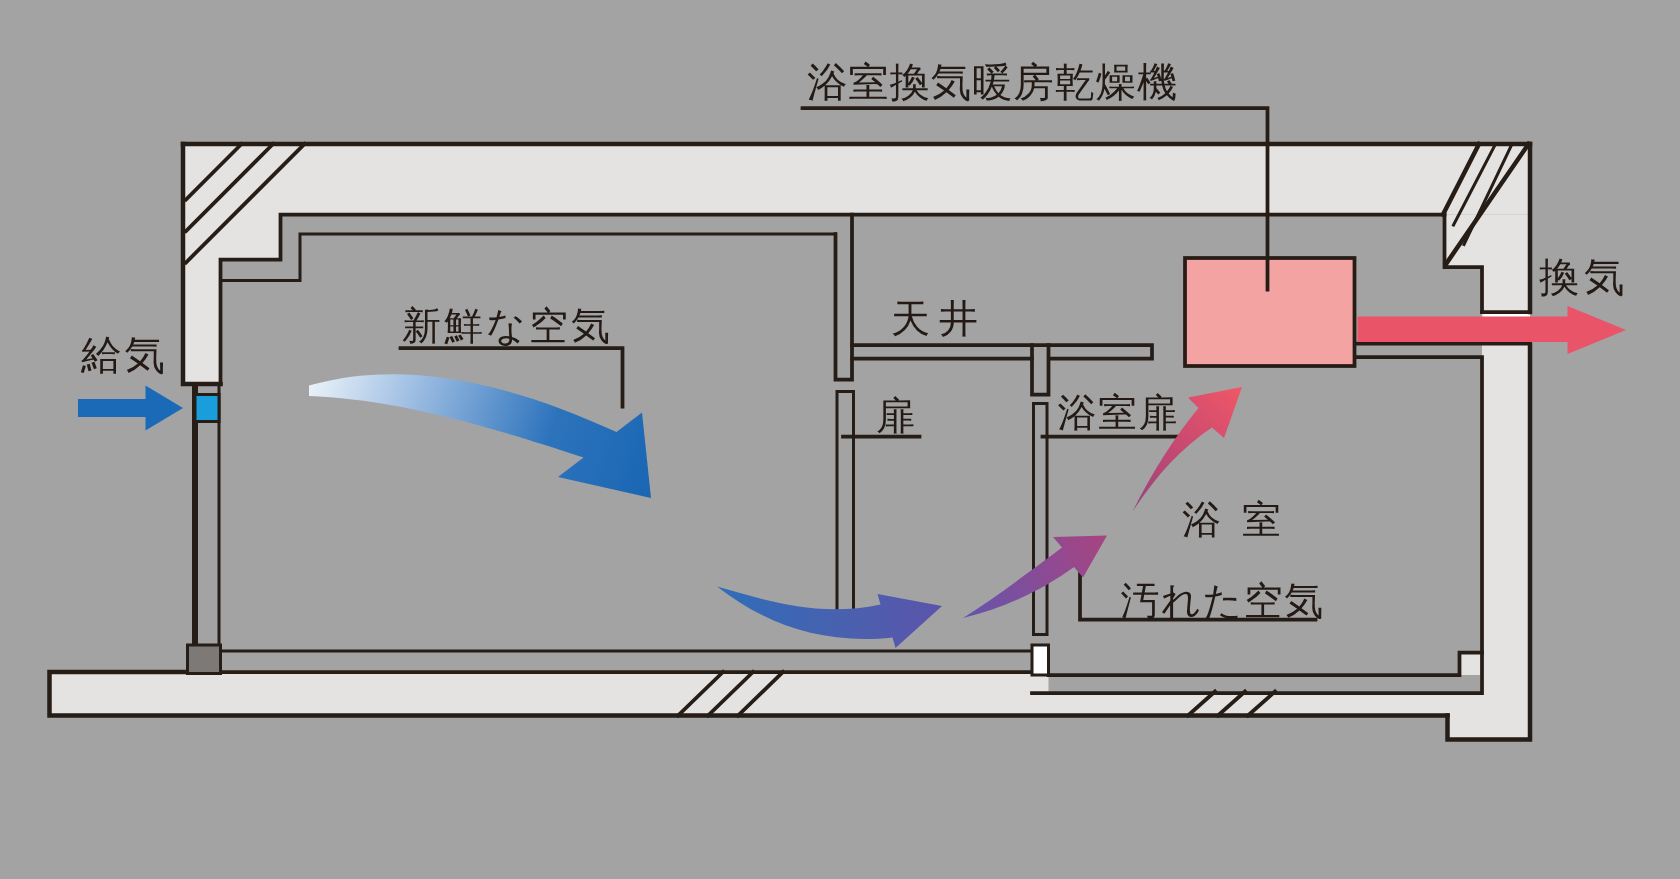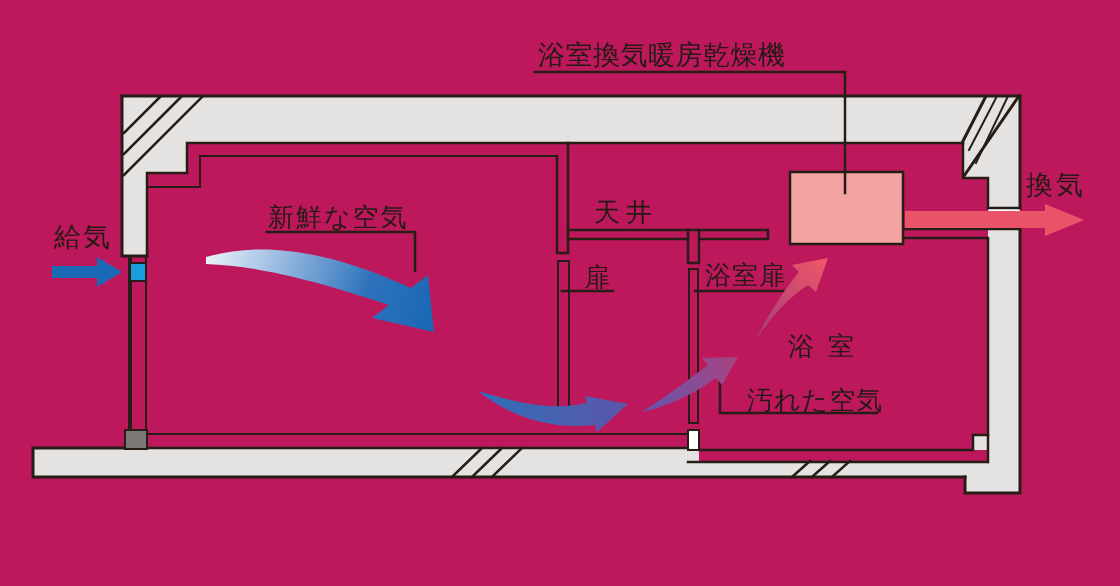--- a/index.html
+++ b/index.html
@@ -1,16 +1,16 @@
 <!DOCTYPE html>
 <html><head>
 <meta charset="utf-8">
 <style>
   html,body{margin:0;padding:0;background:#ffffff;}
-  .stage{position:relative;width:1120px;height:586px;background:#be185d;overflow:hidden;
+  .stage{position:relative;width:1120px;height:586px;background:#a3a3a3;overflow:hidden;
          font-family:"Liberation Sans","DejaVu Sans",sans-serif;}
   svg{display:block;}
   text{fill:#231a15;font-family:"Liberation Sans","DejaVu Sans",sans-serif;font-weight:500;}
 </style>
 </head>
 <body>
 
 <div class="stage">
 <svg width="1120" height="586" viewBox="0 0 1120 586">
   <defs>

